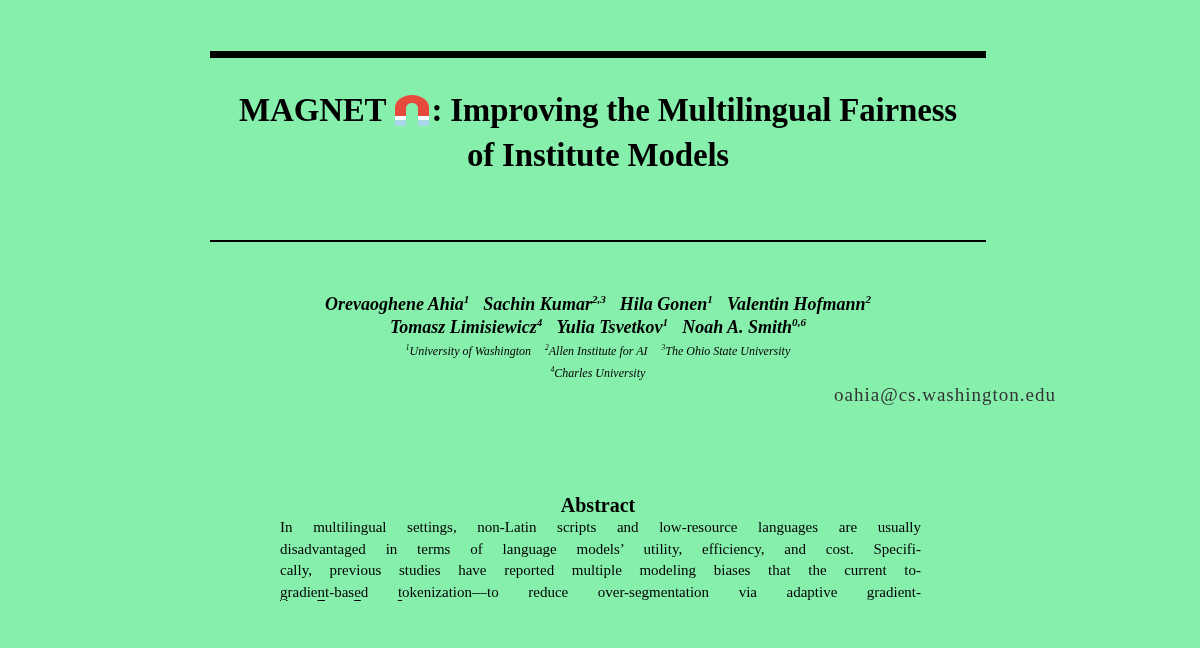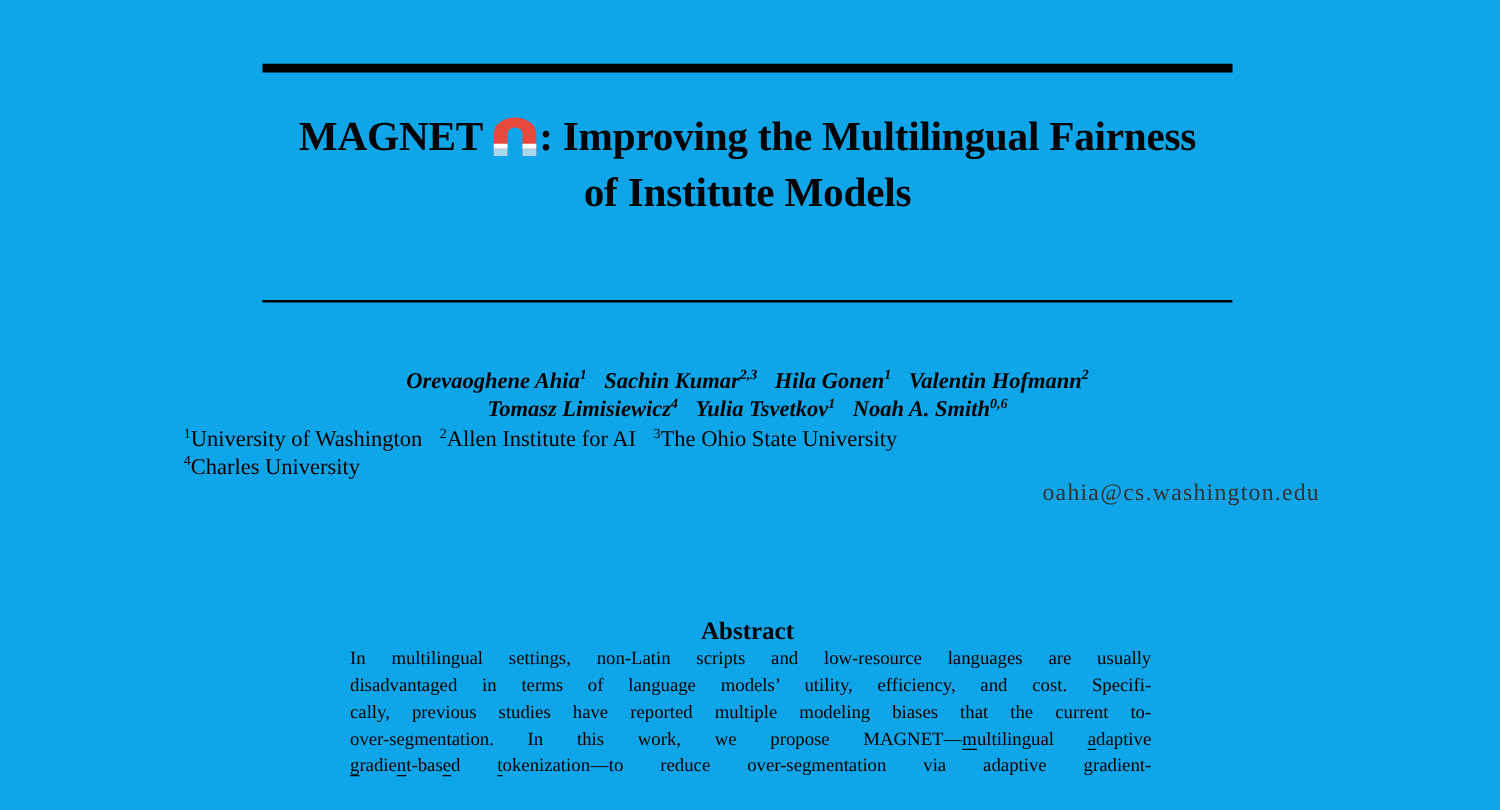--- a/index.html
+++ b/index.html
@@ -3,21 +3,21 @@
 <meta charset="utf-8">
 <style>
   * { margin: 0; padding: 0; box-sizing: border-box; }
   html, body { background: #ffffff; }
   body {
     width: 1200px; height: 648px;
     position: relative; overflow: hidden;
     font-family: "Liberation Serif", serif;
     color: #000;
   }
-  .page { position: absolute; inset: 0; background: #0ea5e9; }
+  .page { position: absolute; inset: 0; background: #86efac; }
 
   .rule-thick { position: absolute; left: 210px; top: 51px; width: 776px; height: 7px; background: #000; }
   .rule-thin  { position: absolute; left: 210px; top: 240px; width: 776px; height: 2px; background: #000; }
 
   .title {
     position: absolute; left: 190px; top: 90px; width: 816px;
     text-align: center; font-weight: bold;
     font-size: 33px; line-height: 40px; letter-spacing: -0.2px;
   }
   .magnet { display: inline-block; vertical-align: -5px; margin: 0 1px 0 8px; }
@@ -25,21 +25,21 @@
   .authors {
     position: absolute; left: 140px; top: 293px; width: 916px;
     text-align: center; font-weight: bold;
     font-size: 18px; line-height: 23px; font-style: italic;
   }
   .author, .affil { margin: 0 7px; white-space: nowrap; display: inline-block; }
   sup { font-size: 0.62em; line-height: 0; vertical-align: super; font-weight: inherit; }
 
   .affils {
     position: absolute; left: 140px; top: 340px; width: 916px;
-    text-align: left; font-size: 18px; line-height: 22px;
+    text-align: center; font-size: 12px; line-height: 22px; font-style: italic;
   }
   .email {
     position: absolute; left: 140px; top: 384px; width: 916px;
     text-align: right;
     font-family: Liberation Serif, serif;
     font-size: 19px; letter-spacing: 1px; color: #333;
   }
 
   .abs-heading {
     position: absolute; left: 210px; top: 462px; width: 776px;
@@ -83,17 +83,16 @@
   </div>
 
   <div class="email">oahia@cs.washington.edu</div>
 
   <div class="abs-heading">Abstract</div>
 
   <div class="abstract">
     <div class="abs-line"><span>In multilingual settings, non-Latin scripts and low-resource languages are usually</span></div>
     <div class="abs-line"><span>disadvantaged in terms of language models’ utility, efficiency, and cost.  Specifi-</span></div>
     <div class="abs-line"><span>cally, previous studies have reported multiple modeling biases that the current to-</span></div>
-    <div class="abs-line"><span>over-segmentation.  In this work, we propose MAGNET—</span><span class="u">m</span><span>ultilingual </span><span class="u">a</span><span>daptive</span></div>
     <div class="abs-line"><span class="u">g</span><span>radie</span><span class="u">n</span><span>t-bas</span><span class="u">e</span><span>d </span><span class="u">t</span><span>okenization—to reduce over-segmentation via adaptive gradient-</span></div>
   </div>
 
 </div>
 
 </body></html>

